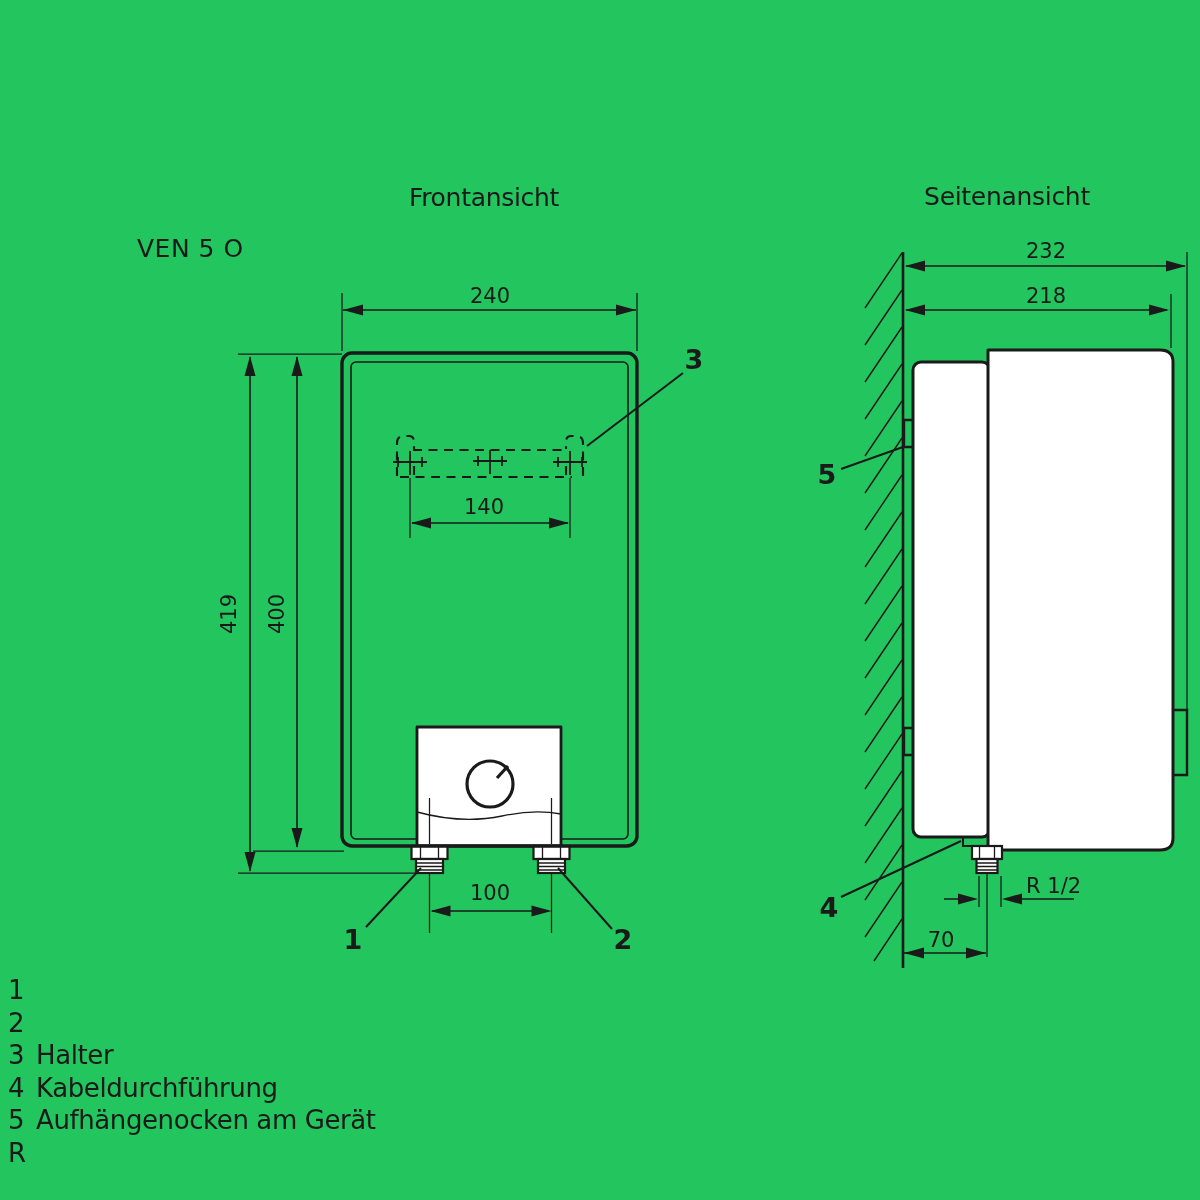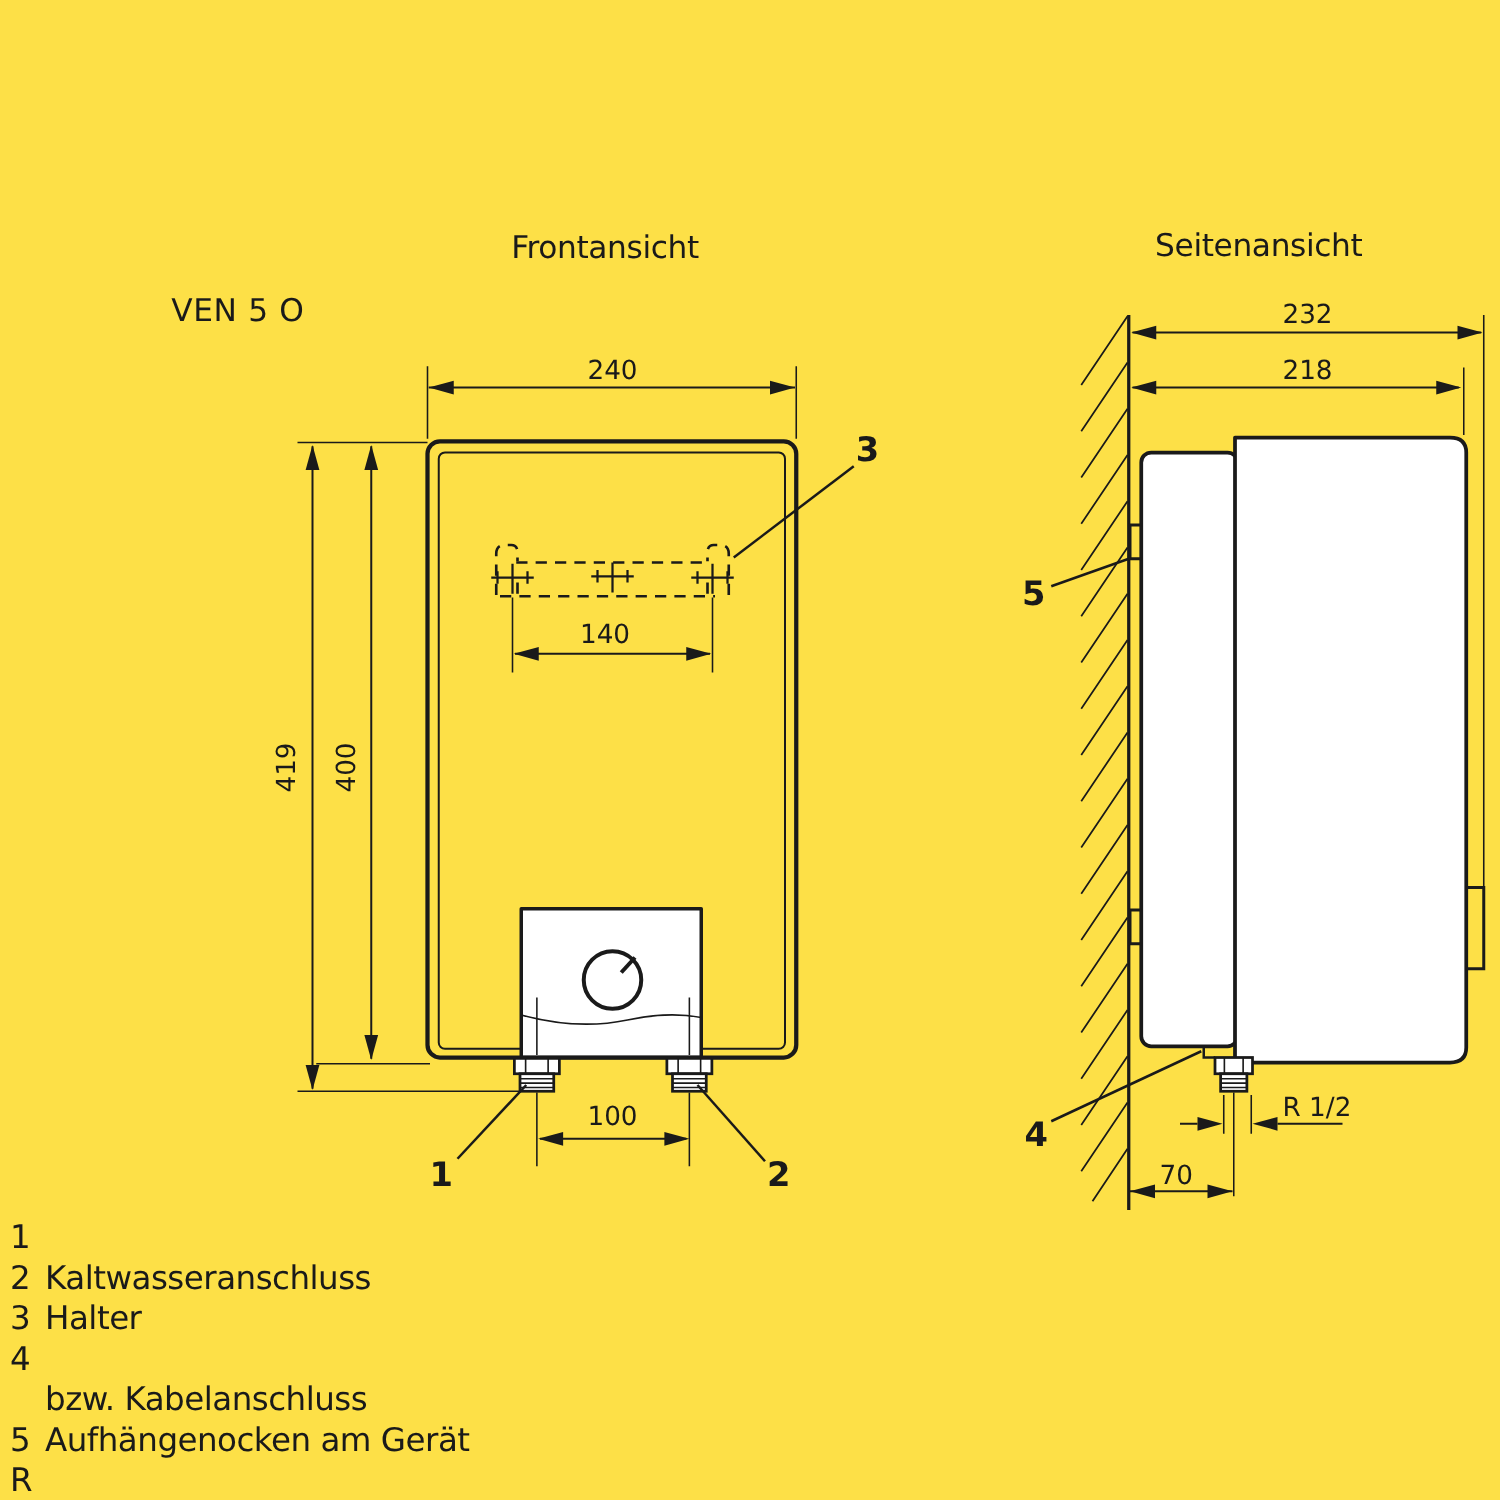--- a/index.html
+++ b/index.html
@@ -1,16 +1,16 @@
 <!DOCTYPE html>
 <html><head>
 <meta charset="utf-8">
 <style>
   html,body{margin:0;padding:0;background:#ffffff;}
-  .page{position:relative;width:1200px;height:1200px;background:#fde047;overflow:hidden;
+  .page{position:relative;width:1200px;height:1200px;background:#22c55e;overflow:hidden;
         font-family:"DejaVu Sans","Liberation Sans",sans-serif;color:#1a1a1a;}
   svg{position:absolute;left:0;top:0;}
   svg text{font-family:"DejaVu Sans","Liberation Sans",sans-serif;fill:#1a1a1a;}
   .title-text{font-size:25px;letter-spacing:-0.3px;}
   .model-text{font-size:25px;letter-spacing:0.5px;}
   .dim-label{font-size:21px;}
   .callout-num{font-size:27px;font-weight:bold;}
   .outline-thick{fill:none;stroke:#1a1a1a;stroke-width:3.4;stroke-linejoin:round;}
   .outline-med{fill:#ffffff;stroke:#1a1a1a;stroke-width:2.8;stroke-linejoin:round;}
   .outline-body{fill:#ffffff;stroke:#1a1a1a;stroke-width:3;stroke-linejoin:round;}
@@ -195,32 +195,28 @@
     </g>
   </g>
 </svg>
 
 <div class="legend">
   <div class="legend-row">
     <span class="legend-key">1</span>
   </div>
   <div class="legend-row">
     <span class="legend-key">2</span>
-    <span class="legend-label">Kaltwasseranschluss</span>
   </div>
   <div class="legend-row">
     <span class="legend-key">3</span>
     <span class="legend-label">Halter</span>
   </div>
   <div class="legend-row">
     <span class="legend-key">4</span>
-  </div>
-  <div class="legend-row">
-    <span class="legend-key"></span>
-    <span class="legend-label">bzw. Kabelanschluss</span>
+    <span class="legend-label">Kabeldurchführung</span>
   </div>
   <div class="legend-row">
     <span class="legend-key">5</span>
     <span class="legend-label">Aufhängenocken am Gerät</span>
   </div>
   <div class="legend-row">
     <span class="legend-key">R</span>
   </div>
 </div>
 </div>

